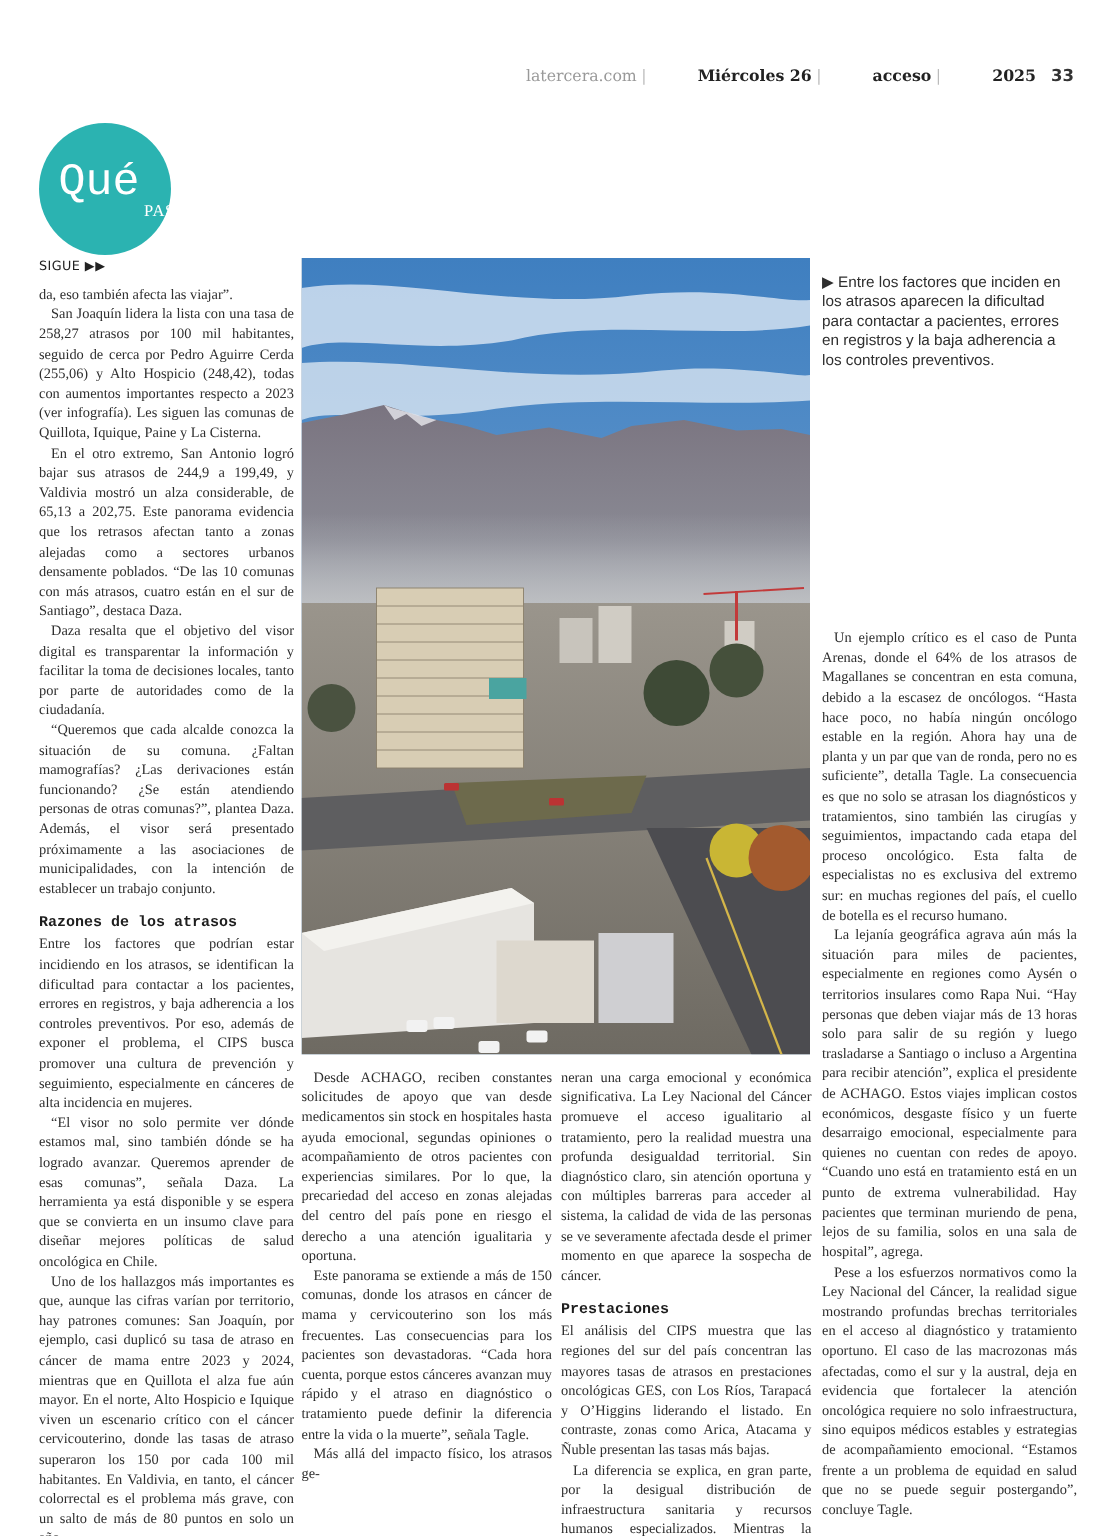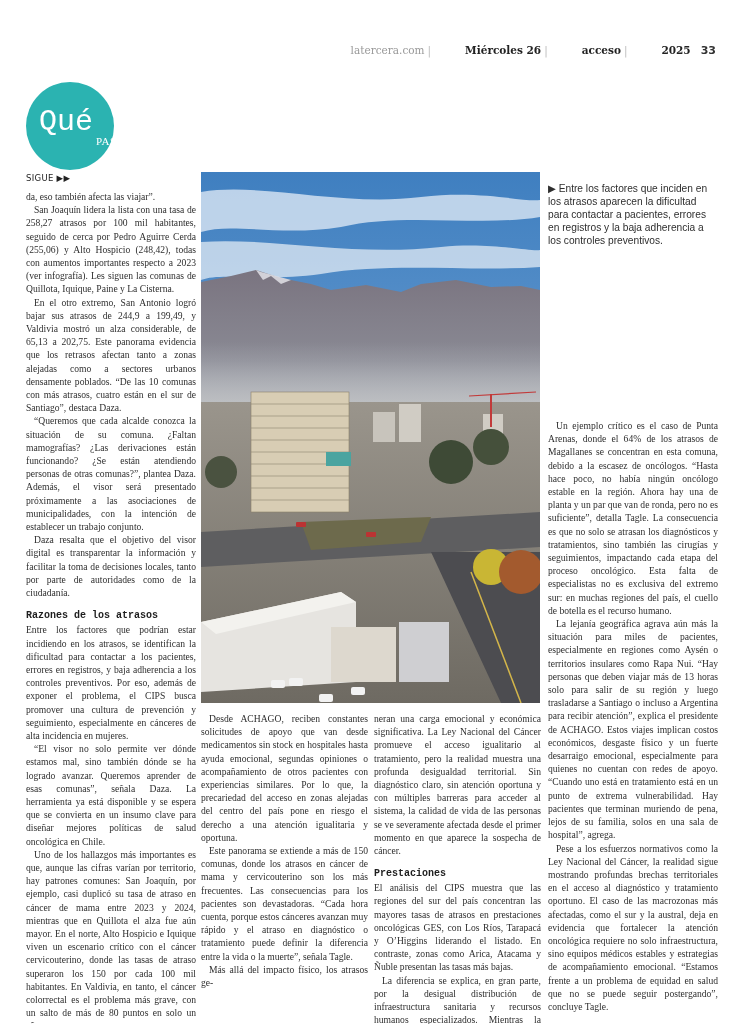--- a/index.html
+++ b/index.html
@@ -36,22 +36,22 @@
   <span class="que">Qué</span>
   <span class="pasa">PASA</span>
 </div>
 
 <div class="sigue">SIGUE ▶▶</div>
 
 <div class="col col1">
   <p class="noindent">da, eso también afecta las viajar”.</p>
   <p>San Joaquín lidera la lista con una tasa de 258,27 atrasos por 100 mil habitantes, seguido de cerca por Pedro Aguirre Cerda (255,06) y Alto Hospicio (248,42), todas con aumentos importantes respecto a 2023 (ver infografía). Les siguen las comunas de Quillota, Iquique, Paine y La Cisterna.</p>
   <p>En el otro extremo, San Antonio logró bajar sus atrasos de 244,9 a 199,49, y Valdivia mostró un alza considerable, de 65,13 a 202,75. Este panorama evidencia que los retrasos afectan tanto a zonas alejadas como a sectores urbanos densamente poblados. “De las 10 comunas con más atrasos, cuatro están en el sur de Santiago”, destaca Daza.</p>
+  <p>Daza resalta que el objetivo del visor digital es transparentar la información y facilitar la toma de decisiones locales, tanto por parte de autoridades como de la ciudadanía.</p>
   <p>“Queremos que cada alcalde conozca la situación de su comuna. ¿Faltan mamografías? ¿Las derivaciones están funcionando? ¿Se están atendiendo personas de otras comunas?”, plantea Daza. Además, el visor será presentado próximamente a las asociaciones de municipalidades, con la intención de establecer un trabajo conjunto.</p>
-  <p>Daza resalta que el objetivo del visor digital es transparentar la información y facilitar la toma de decisiones locales, tanto por parte de autoridades como de la ciudadanía.</p>
   <h3>Razones de los atrasos</h3>
   <p class="noindent">Entre los factores que podrían estar incidiendo en los atrasos, se identifican la dificultad para contactar a los pacientes, errores en registros, y baja adherencia a los controles preventivos. Por eso, además de exponer el problema, el CIPS busca promover una cultura de prevención y seguimiento, especialmente en cánceres de alta incidencia en mujeres.</p>
   <p>“El visor no solo permite ver dónde estamos mal, sino también dónde se ha logrado avanzar. Queremos aprender de esas comunas”, señala Daza. La herramienta ya está disponible y se espera que se convierta en un insumo clave para diseñar mejores políticas de salud oncológica en Chile.</p>
   <p>Uno de los hallazgos más importantes es que, aunque las cifras varían por territorio, hay patrones comunes: San Joaquín, por ejemplo, casi duplicó su tasa de atraso en cáncer de mama entre 2023 y 2024, mientras que en Quillota el alza fue aún mayor. En el norte, Alto Hospicio e Iquique viven un escenario crítico con el cáncer cervicouterino, donde las tasas de atraso superaron los 150 por cada 100 mil habitantes. En Valdivia, en tanto, el cáncer colorrectal es el problema más grave, con un salto de más de 80 puntos en solo un año.</p>
 
 </div>
 
 <div class="photo">
   <svg width="339" height="531" viewBox="0 0 339 531" xmlns="http://www.w3.org/2000/svg">
     <defs>

